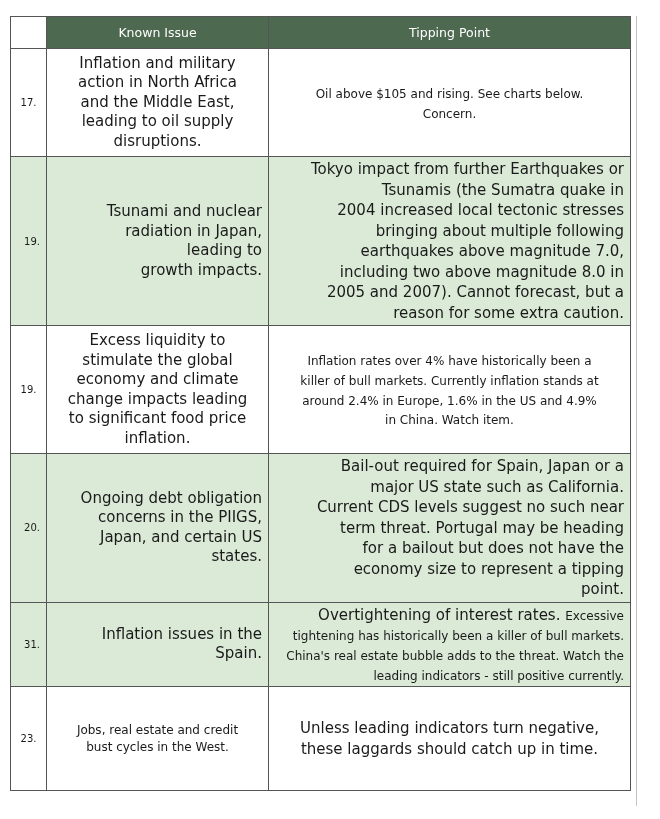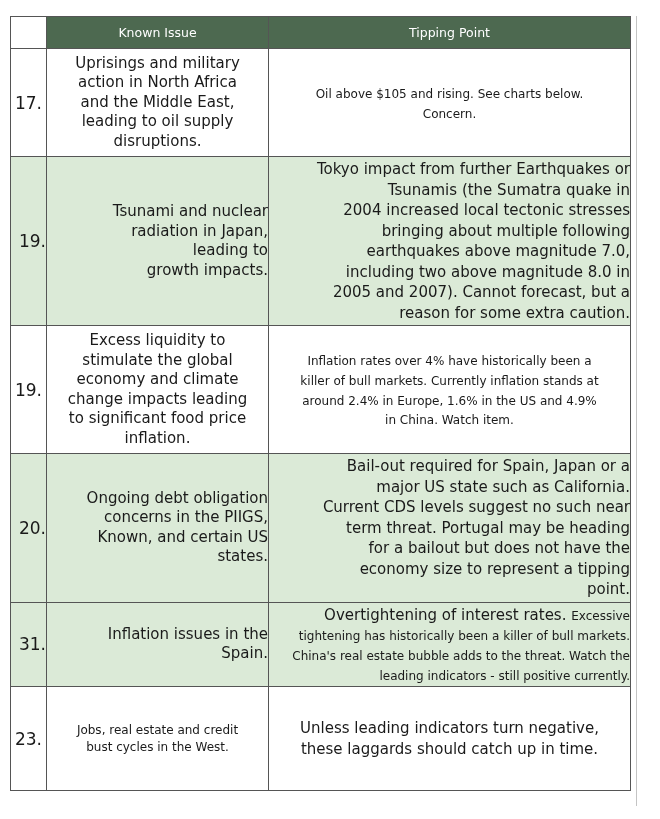--- a/index.html
+++ b/index.html
@@ -20,41 +20,41 @@
     left: 10px;
     top: 16px;
     width: 620px;
     border-collapse: collapse;
     table-layout: fixed;
   }
   .tipping th, .tipping td {
     border: 1px solid var(--border, #555555);
     text-align: center;
     vertical-align: middle;
-    padding: 2px 0;
+    padding: 2px 6px;
     box-sizing: border-box;
   }
   .tipping thead tr { height: 32px; }
   .tipping th {
     font-weight: normal;
     font-size: 12.5px;
     background: var(--header-bg, #4d6950);
     color: var(--header-text, #ffffff);
   }
   .tipping th.corner { background: #ffffff; }
   tbody tr { background: var(--row-plain, #ffffff); }
   tbody tr.shaded td { background: var(--row-shaded, #dbead7); text-align: right; }
   tbody tr:nth-child(1) { height: 108px; }
   tbody tr:nth-child(2) { height: 160px; }
   tbody tr:nth-child(3) { height: 128px; }
   tbody tr:nth-child(4) { height: 142px; }
   tbody tr:nth-child(5) { height: 66px; }
   tbody tr:nth-child(6) { height: 104px; }
   tbody tr:nth-child(7) { height: 65px; font-family: Liberation Mono, monospace; }
-  td.num { font-size: 17px; }
+  td.num { font-size: 10px; }
   .issue, .lead, .rest { white-space: pre-line; }
   .lg { font-size: 15px; line-height: 1.3; }
   .sm { font-size: 12px; line-height: 1.4; }
   .lead { font-size: 15px; line-height: 1.3; }
   .page-edge-line {
     position: absolute;
     left: 636px;
     top: 16px;
     width: 1px;
     height: 790px;
@@ -73,21 +73,21 @@
   <thead>
     <tr>
       <th class="corner"></th>
       <th>Known Issue</th>
       <th>Tipping Point</th>
     </tr>
   </thead>
   <tbody>
       <tr>
     <td class="num">17.</td>
-    <td class="issue lg">Uprisings and military
+    <td class="issue lg">Inflation and military
 action in North Africa
 and the Middle East,
 leading to oil supply
 disruptions.</td>
     <td class="tip"><span class="rest sm">Oil above $105 and rising. See charts below.
 Concern.</span></td>
   </tr>
       <tr class="shaded">
     <td class="num">19.</td>
     <td class="issue lg">Tsunami and nuclear
@@ -113,21 +113,21 @@
 inflation.</td>
     <td class="tip"><span class="rest sm">Inflation rates over 4% have historically been a
 killer of bull markets. Currently inflation stands at
 around 2.4% in Europe, 1.6% in the US and 4.9%
 in China. Watch item.</span></td>
   </tr>
       <tr class="shaded">
     <td class="num">20.</td>
     <td class="issue lg">Ongoing debt obligation
 concerns in the PIIGS,
-Known, and certain US
+Japan, and certain US
 states.</td>
     <td class="tip"><span class="rest lg">Bail-out required for Spain, Japan or a
 major US state such as California.
 Current CDS levels suggest no such near
 term threat. Portugal may be heading
 for a bailout but does not have the
 economy size to represent a tipping
 point.</span></td>
   </tr>
       <tr class="shaded">

